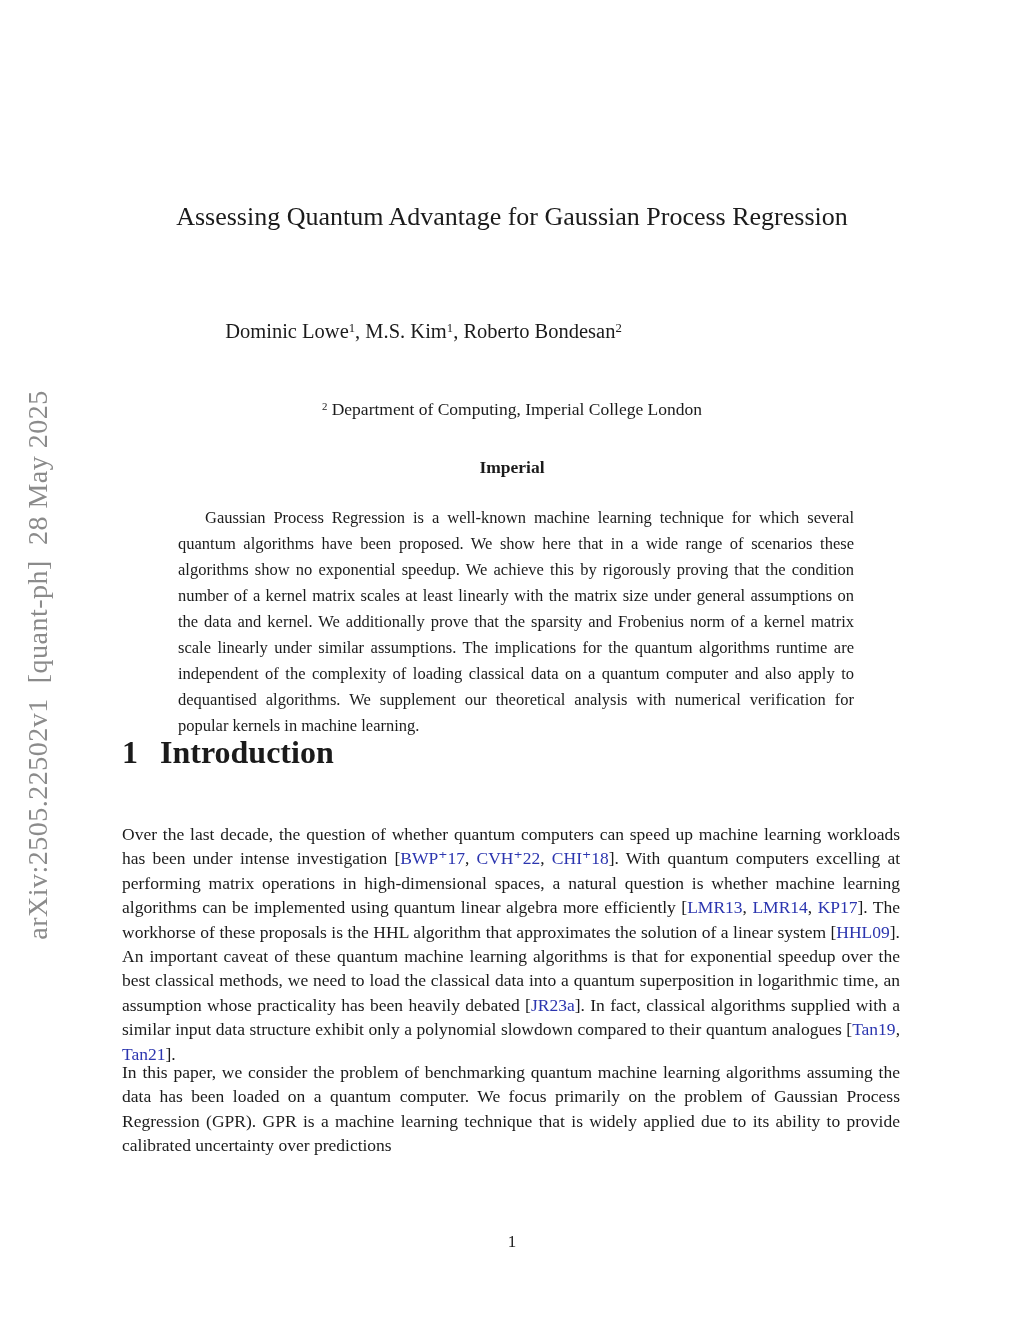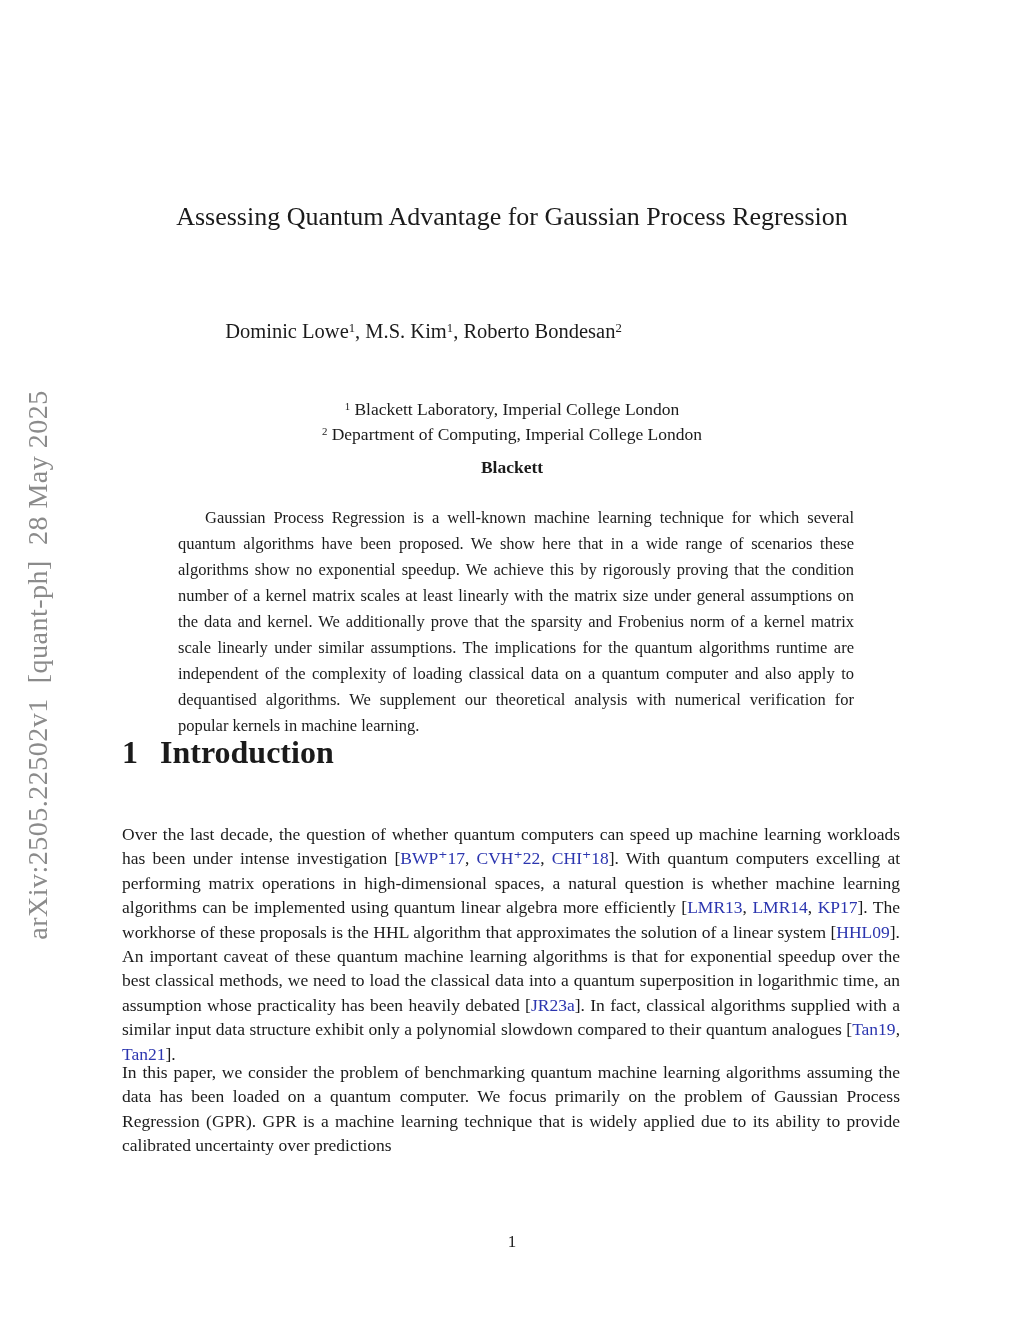--- a/index.html
+++ b/index.html
@@ -106,25 +106,24 @@
 
 <div class="page">
 
   <div class="watermark">arXiv:2505.22502v1  [quant-ph]  28 May 2025</div>
 
   <h1 class="title">Assessing Quantum Advantage for Gaussian Process Regression</h1>
 
   <div class="authors"><span>Dominic Lowe</span><sup>1</sup><span>, M.S. Kim</span><sup>1</sup><span>, Roberto Bondesan</span><sup>2</sup></div>
 
   <div class="affiliations">
-    <div><sup>1</sup><span> Blackett Laboratory, Imperial College London</span></div>
     <div><sup>2</sup><span> Department of Computing, Imperial College London</span></div>
   </div>
 
-  <div class="abstract-heading">Blackett</div>
+  <div class="abstract-heading">Imperial</div>
 
   <p class="abstract-body">Gaussian Process Regression is a well-known machine learning technique for which several quantum algorithms have been proposed. We show here that in a wide range of scenarios these algorithms show no exponential speedup. We achieve this by rigorously proving that the condition number of a kernel matrix scales at least linearly with the matrix size under general assumptions on the data and kernel. We additionally prove that the sparsity and Frobenius norm of a kernel matrix scale linearly under similar assumptions. The implications for the quantum algorithms runtime are independent of the complexity of loading classical data on a quantum computer and also apply to dequantised algorithms. We supplement our theoretical analysis with numerical verification for popular kernels in machine learning.</p>
 
   <h2 class="section-heading">
     <span class="sec-num">1</span><span class="sec-title">Introduction</span>
   </h2>
 
   <p class="body-par par-1"><span>Over the last decade, the question of whether quantum computers can speed up machine learning workloads has been under intense investigation [</span><span class="cite">BWP⁺17</span><span>, </span><span class="cite">CVH⁺22</span><span>, </span><span class="cite">CHI⁺18</span><span>]. With quantum computers excelling at performing matrix operations in high-dimensional spaces, a natural question is whether machine learning algorithms can be implemented using quantum linear algebra more efficiently [</span><span class="cite">LMR13</span><span>, </span><span class="cite">LMR14</span><span>, </span><span class="cite">KP17</span><span>]. The workhorse of these proposals is the HHL algorithm that approximates the solution of a linear system [</span><span class="cite">HHL09</span><span>]. An important caveat of these quantum machine learning algorithms is that for exponential speedup over the best classical methods, we need to load the classical data into a quantum superposition in logarithmic time, an assumption whose practicality has been heavily debated [</span><span class="cite">JR23a</span><span>]. In fact, classical algorithms supplied with a similar input data structure exhibit only a polynomial slowdown compared to their quantum analogues [</span><span class="cite">Tan19</span><span>, </span><span class="cite">Tan21</span><span>].</span></p>
 
   <p class="body-par par-2"><span>In this paper, we consider the problem of benchmarking quantum machine learning algorithms assuming the data has been loaded on a quantum computer. We focus primarily on the problem of Gaussian Process Regression (GPR). GPR is a machine learning technique that is widely applied due to its ability to provide calibrated uncertainty over predictions</span></p>

